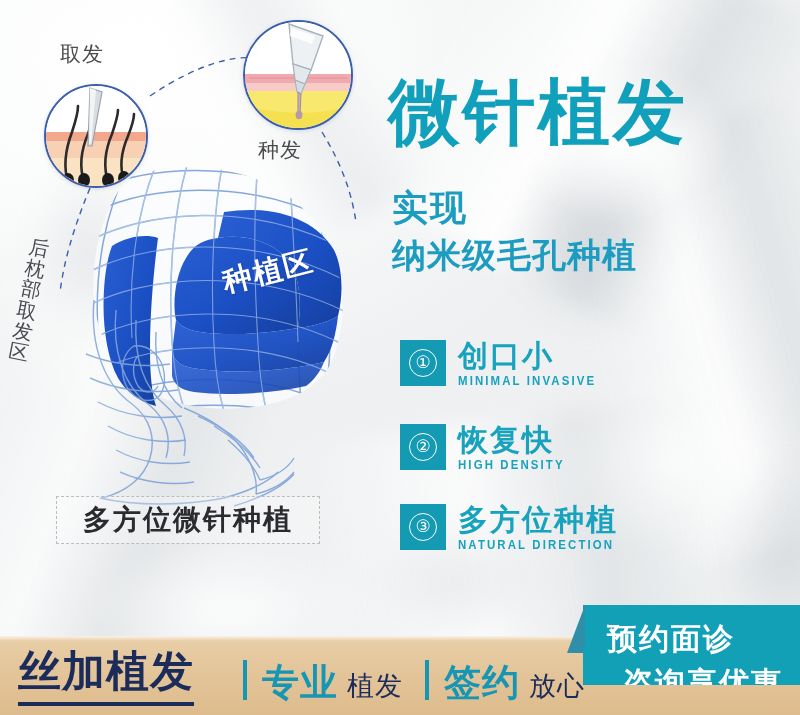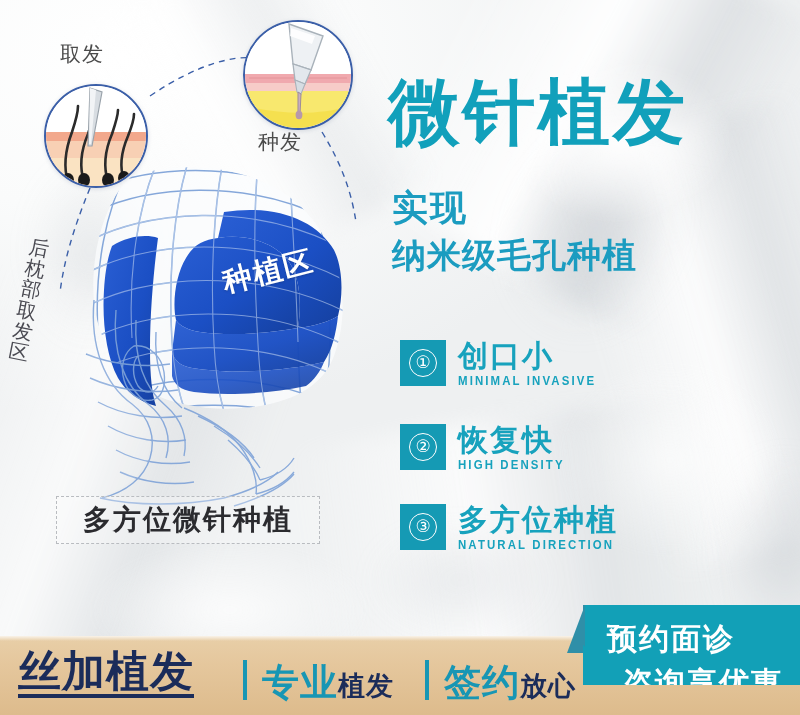--- a/index.html
+++ b/index.html
@@ -73,21 +73,21 @@
 
   .inset-label {
     position: absolute;
     color: #4b4b4b;
     font-size: 21px;
     font-weight: 500;
     letter-spacing: 1px;
     white-space: nowrap;
   }
   #label-extract { left: 60px; top: 40px; }
-  #label-implant { left: 258px; top: 128px; }
+  #label-implant { left: 258px; top: 136px; }
 
   
   #connectors { position: absolute; left: 0; top: 0; width: 800px; height: 715px; pointer-events: none; }
 
   
   #head-figure { position: absolute; left: 28px; top: 150px; width: 370px; height: 360px; }
   #head-svg { width: 100%; height: 100%; display: block; }
 
   #label-donor-zone {
     position: absolute;
@@ -220,21 +220,21 @@
     background: linear-gradient(180deg, rgba(255,255,255,.75), rgba(255,255,255,0));
   }
   #brand-logo {
     position: absolute;
     left: 18px; top: 13px;
     color: #1b2c5a;
     font-size: 43px;
     font-weight: 800;
     letter-spacing: 1px;
     border-bottom: 4px solid #1b2c5a;
-    padding-bottom: 1px;
+    padding-bottom: 9px;
     line-height: 1.03;
     white-space: nowrap;
   }
   .bar-divider {
     position: absolute;
     width: 4px; height: 40px;
     background: #1796b4;
     top: 24px;
   }
   #divider-1 { left: 243px; }
@@ -243,23 +243,23 @@
   .tag-big {
     color: #1796b4;
     font-size: 37px;
     font-weight: 800;
     letter-spacing: 1px;
     text-align: center;
   }
   .tag-small {
     color: #1b2c5a;
     font-size: 27px;
-    font-weight: 700;
+    font-weight: 400;
     letter-spacing: 1px;
-    margin-left: 0;
+    margin-left: 9px;
   }
   #tagline-1 { left: 262px; }
   #tagline-2 { left: 444px; }
 
   
   #cta-panel {
     position: absolute;
     left: 583px; top: 605px;
     width: 217px; height: 80px;
     background: #12a0b7;

